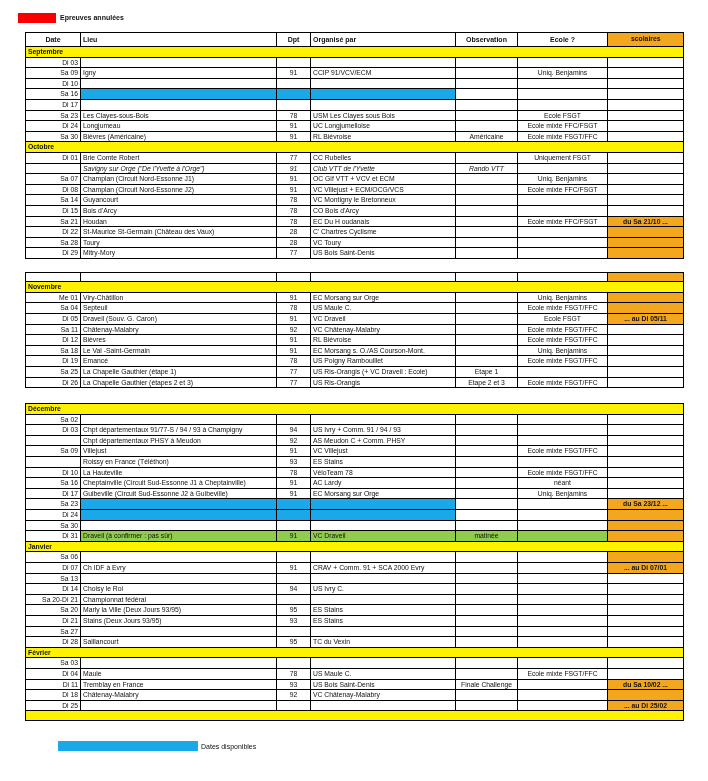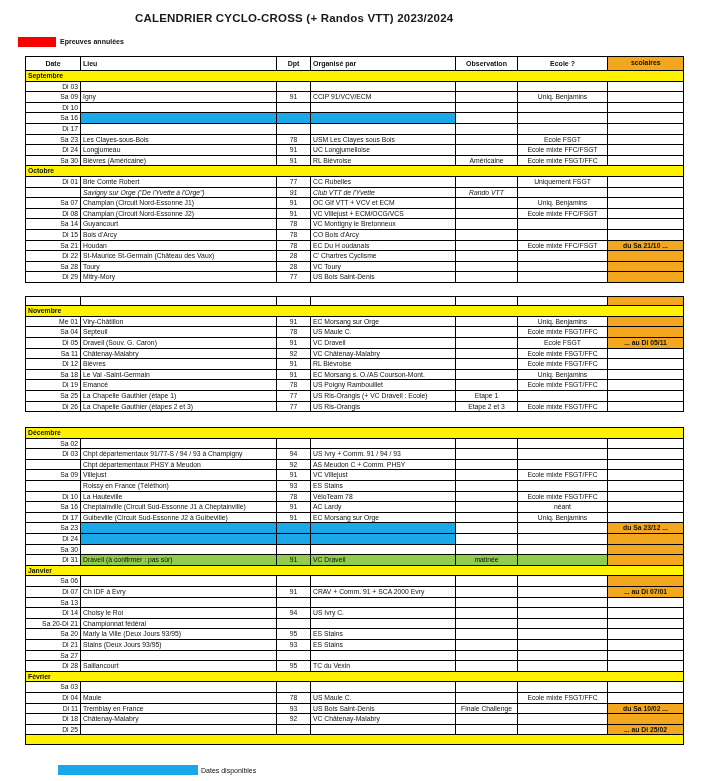--- a/index.html
+++ b/index.html
@@ -38,21 +38,20 @@
   td.red-text { color:var(--red); }
 
   .legend-bottom { display:flex; align-items:center; margin:20px 0 0 58px; height:11px; }
   .swatch-blue { width:140px; height:10px; background:var(--blue); }
   .legend-bottom-label { font-size:7px; margin-left:3px; color:#111; }
 </style>
 </head>
 <body>
 
 <div id="page">
-  <div class="title">CALENDRIER CYCLO-CROSS (+ Randos VTT) 2023/2024</div>
 
   <div class="legend-top">
     <div class="swatch-red"></div>
     <div class="legend-top-label">Epreuves annulées</div>
   </div>
 
   <div>
       <table class="cal t0">
         <colgroup>
           <col style="width: 55px;">

